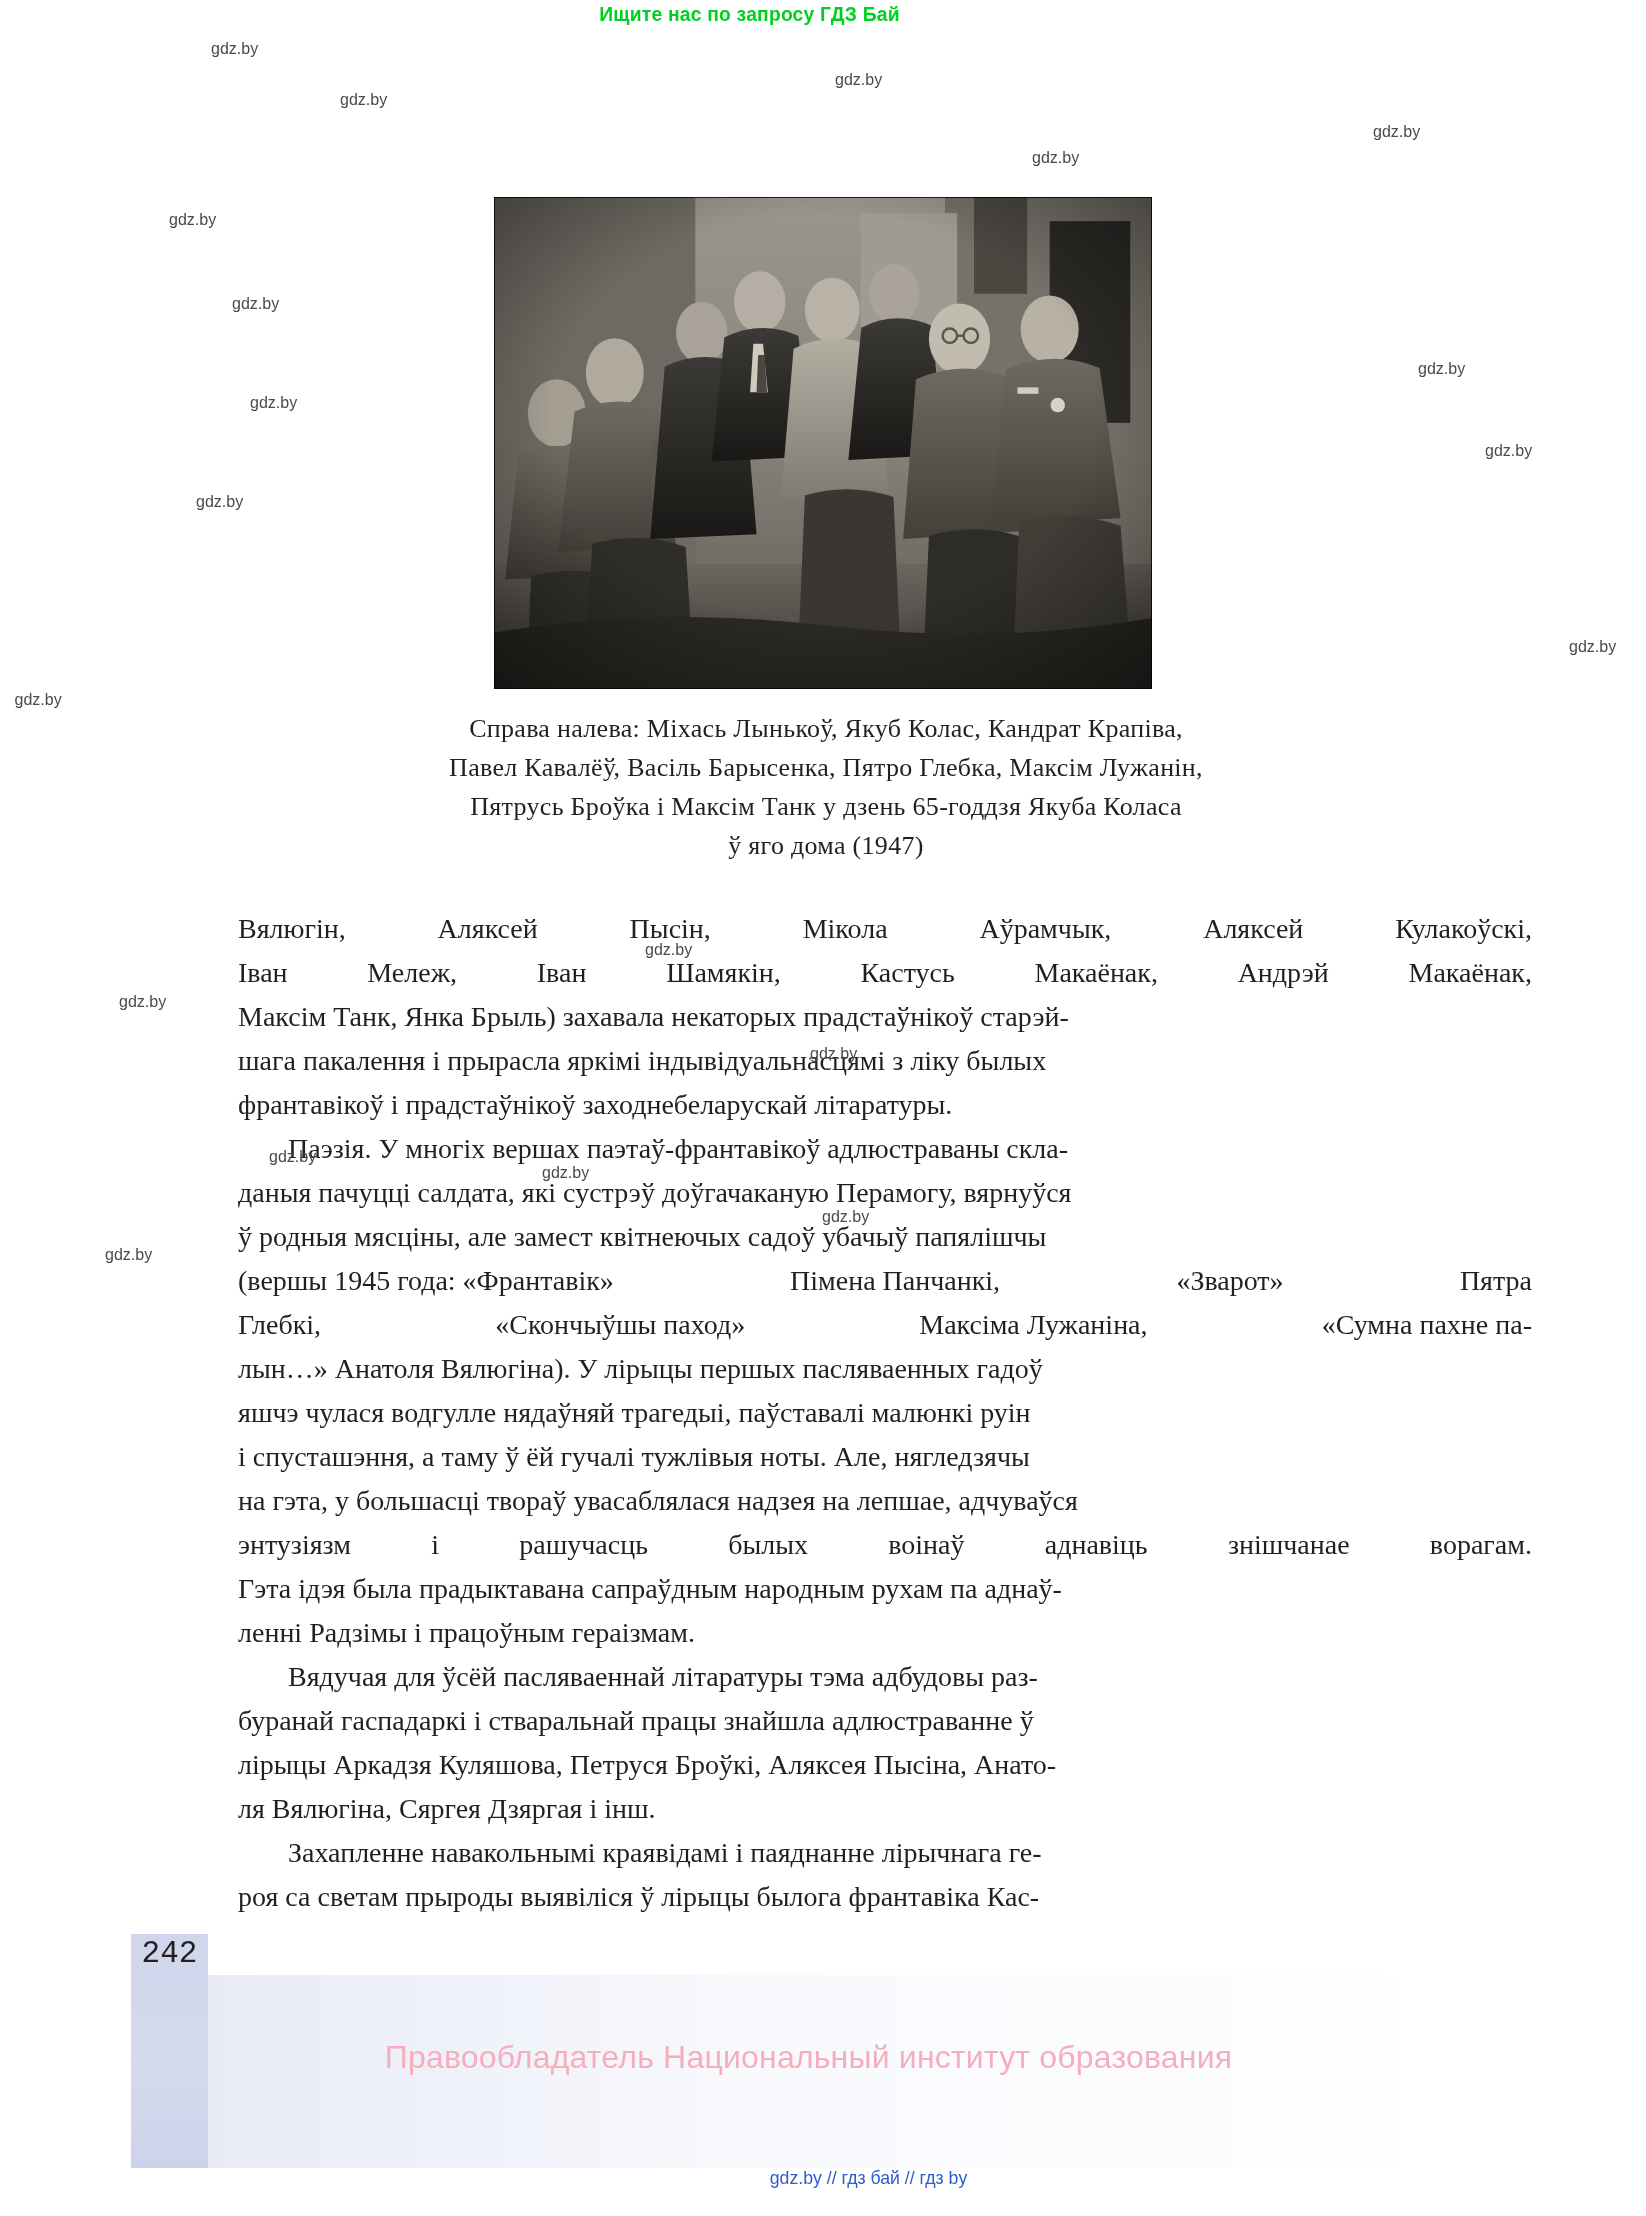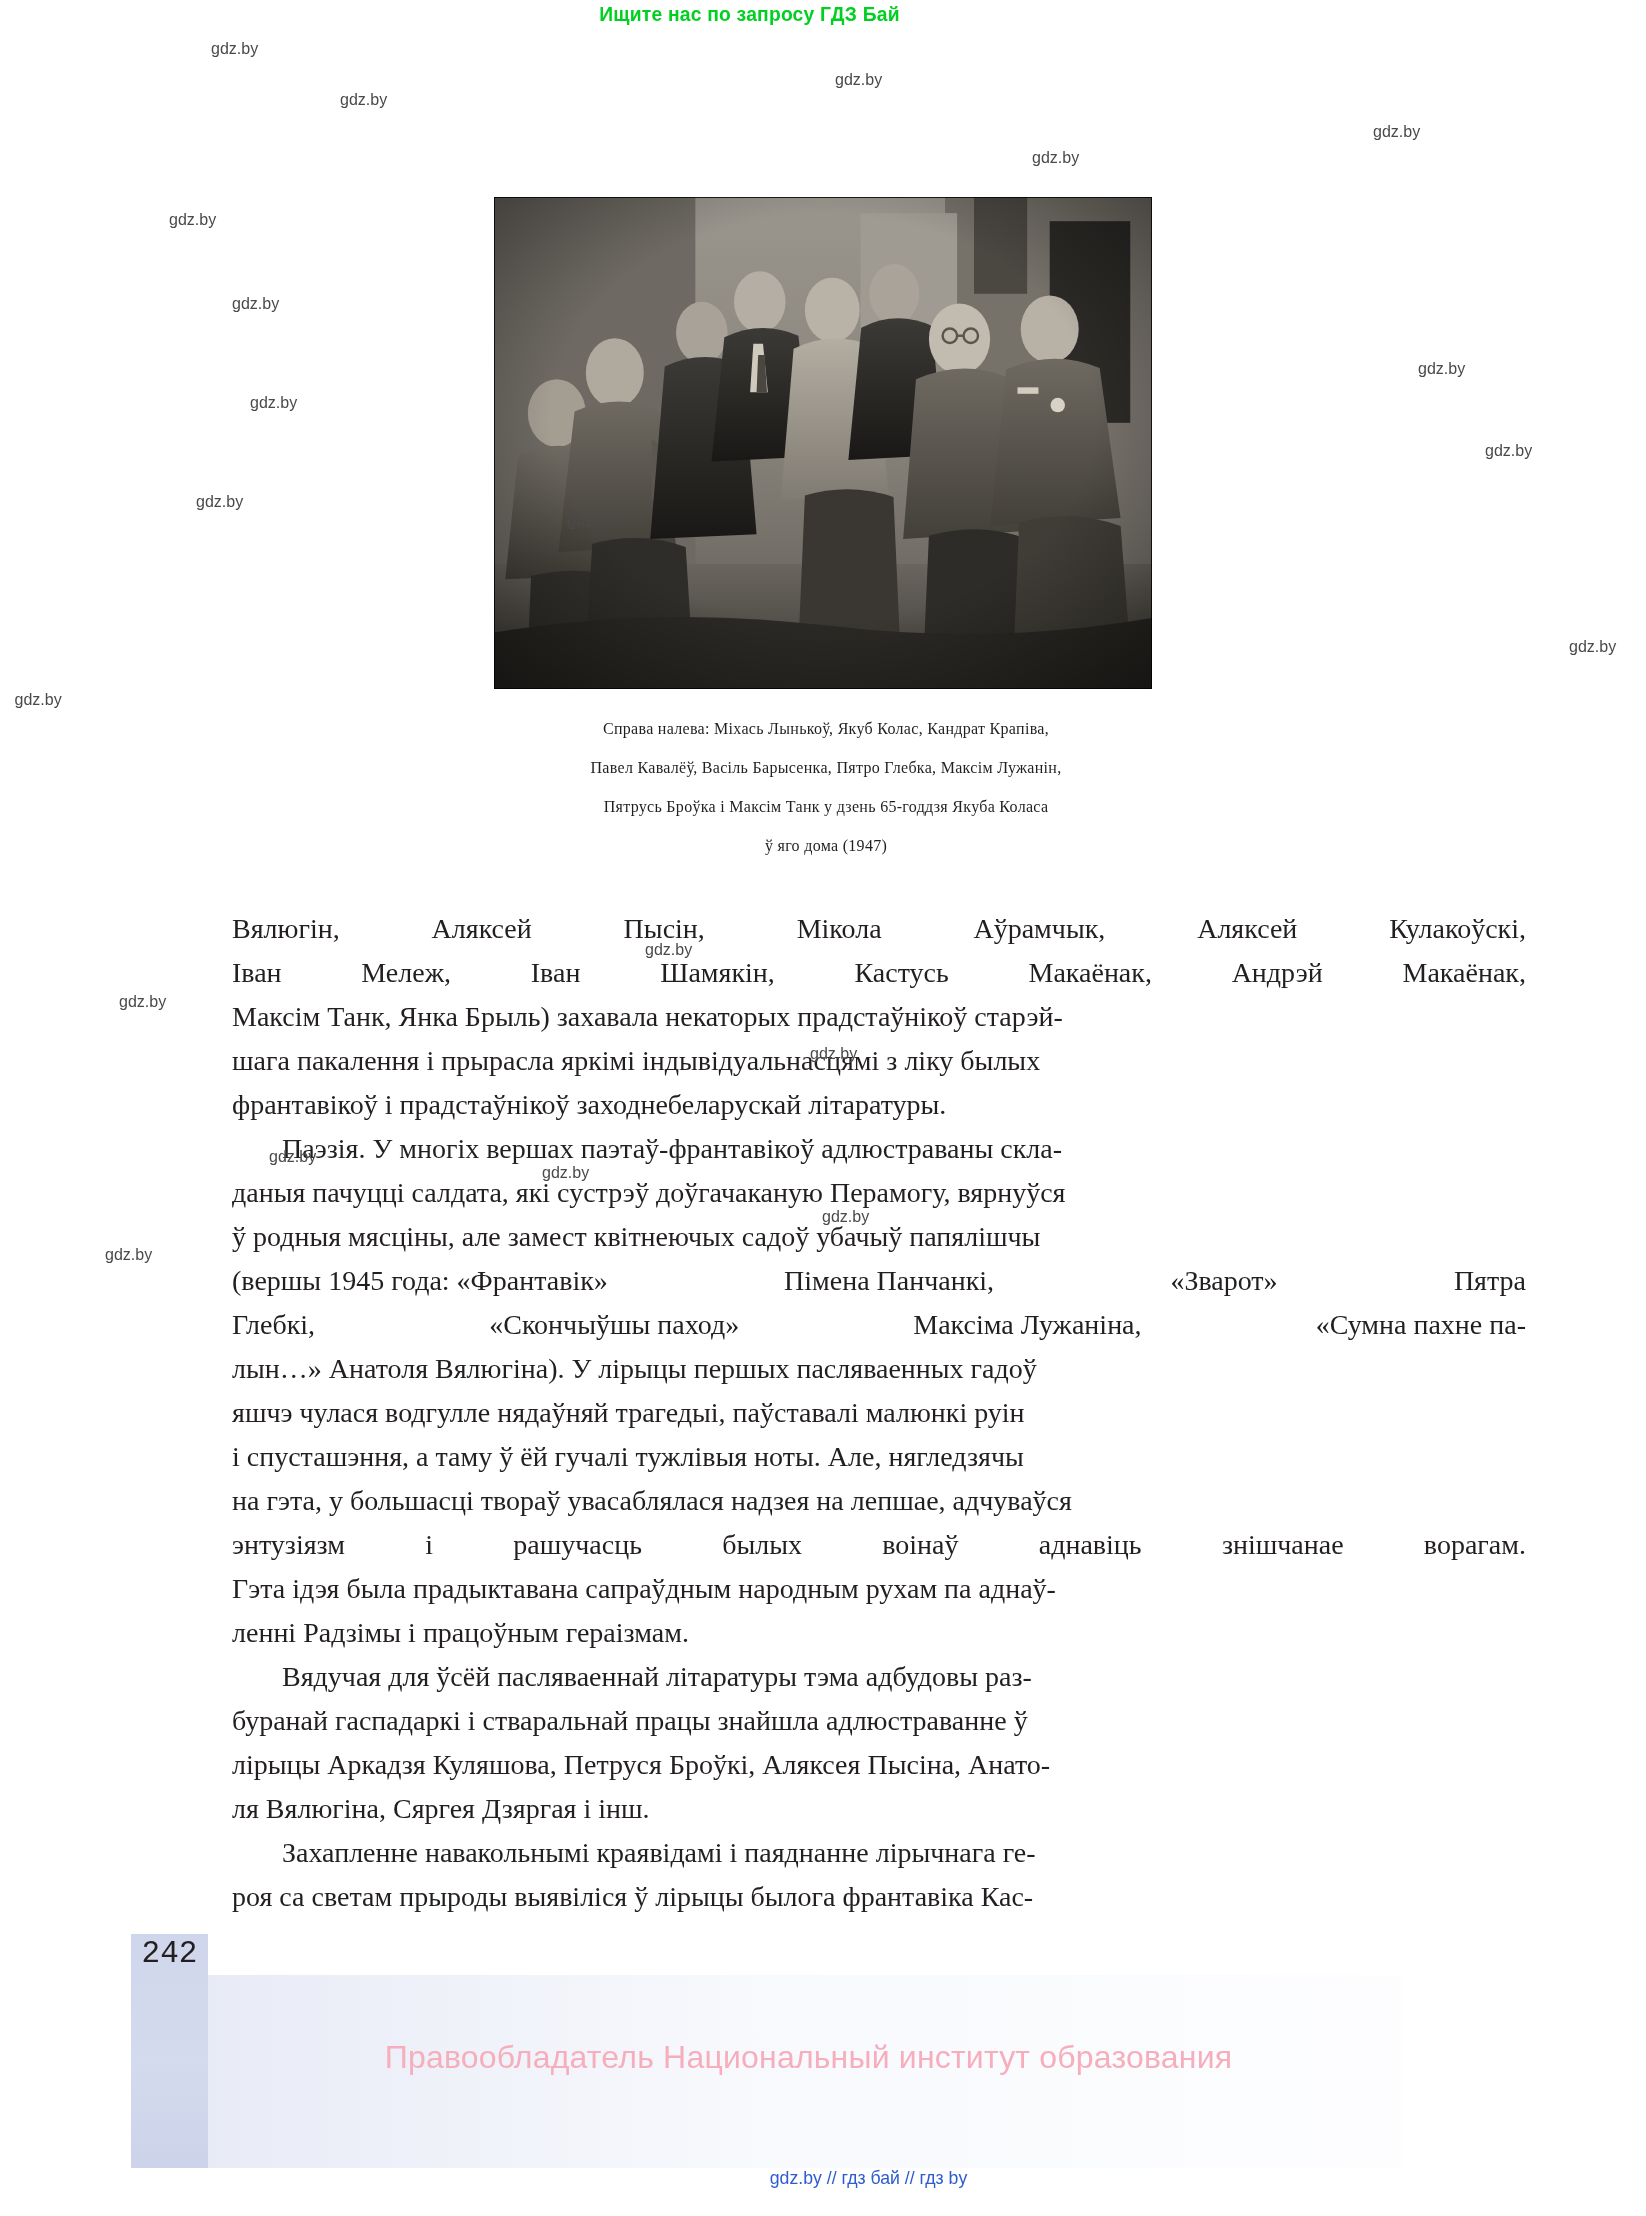--- a/index.html
+++ b/index.html
@@ -45,30 +45,30 @@
   .photo-canvas { width: 100%; height: 100%; display: block; }
 
   
   .caption {
     position: absolute;
     left: 266px;
     top: 709px;
     width: 1120px;
     text-align: center;
     font-family: "Liberation Serif", serif;
-    font-size: 16px;
+    font-size: 26px;
     line-height: 39px;
     color: #231f20;
     letter-spacing: 0.3px;
   }
 
   
   .body-text {
     position: absolute;
-    left: 232px;
+    left: 238px;
     top: 907px;
     width: 1294px;
     font-family: "Liberation Serif", serif;
     font-size: 28px;
     line-height: 44px;
     color: #231f20;
     text-align: justify;
   }
   .body-text p {
     margin: 0;

